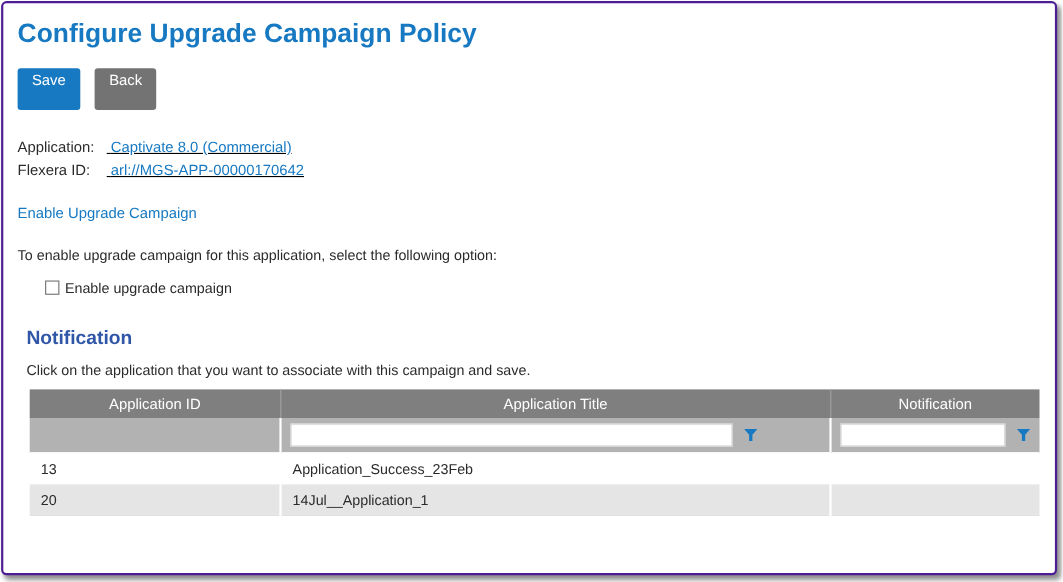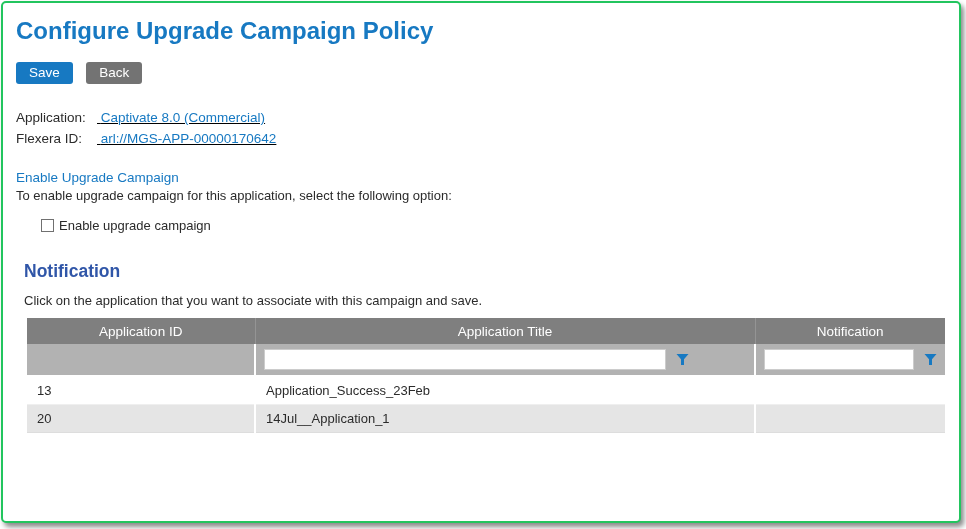--- a/index.html
+++ b/index.html
@@ -5,54 +5,54 @@
   * { box-sizing: border-box; margin: 0; padding: 0; }
   html, body { background: #ffffff; }
   body {
     font-family: "Liberation Sans", sans-serif;
     width: 966px; height: 529px;
     overflow: hidden;
   }
   .page {
     width: 960px; height: 522px;
     margin: 1px 0 0 1px;
-    border: 2px solid #22c55e;
+    border: 2px solid #4c1d95;
     border-radius: 5px;
     box-shadow: 3px 4px 5px rgba(0,0,0,0.45);
     background: #ffffff;
     padding: 10px 13px 0 13px;
     overflow: hidden;
   }
   .page-title {
     color: #1779c2;
     font-size: 24px;
     font-weight: bold;
     letter-spacing: 0px;
     margin-top: 4px;
   }
   .toolbar { margin-top: 17px; }
   .btn {
     display: inline-block;
     font-size: 13.5px;
     color: #ffffff;
-    padding: 3px 13px 4px 13px;
+    padding: 3px 13px 20px 13px;
     border: none;
     border-radius: 3px;
     cursor: pointer;
     font-family: "Liberation Sans", sans-serif;
   }
   .btn-save { background: #1779c2; margin-right: 9px; }
   .btn-back { background: #737373; }
   .info-block { margin-top: 23px; font-size: 13.5px; }
   .info-row { line-height: 21px; text-decoration: underline; }
   .info-label { display: inline-block; width: 81px; color: #2b2b2b; }
   .info-value { color: #1779c2; text-decoration: none; cursor: pointer; }
   .section { margin-top: 21px; }
   .section-heading { color: #1779c2; font-size: 13.5px; font-weight: normal; }
-  .section-text { color: #2b2b2b; font-size: 13px; margin-top: 3px; }
+  .section-text { color: #2b2b2b; font-size: 13px; margin-top: 23px; }
   .checkbox-row { margin: 15px 0 2px 25px; display: flex; align-items: center; }
   .checkbox-row input[type="checkbox"] {
     appearance: none; -webkit-appearance: none;
     width: 13px; height: 13px;
     border: 1px solid #707070;
     background: #ffffff;
     margin: 0 5px 0 0;
     cursor: pointer;
   }
   .apps-section { margin: 28px 0 0 8px; }

